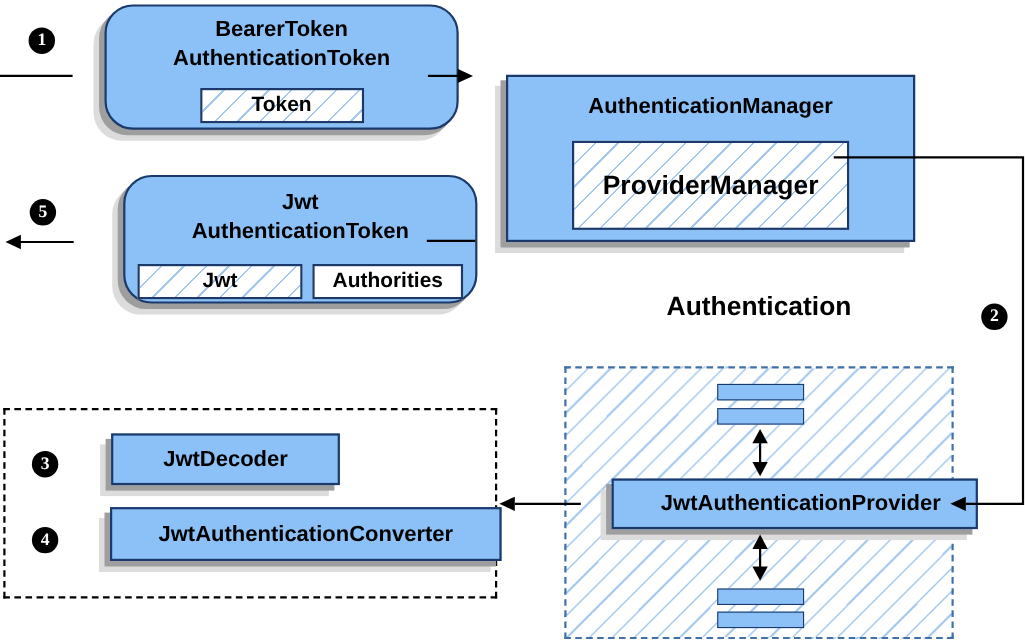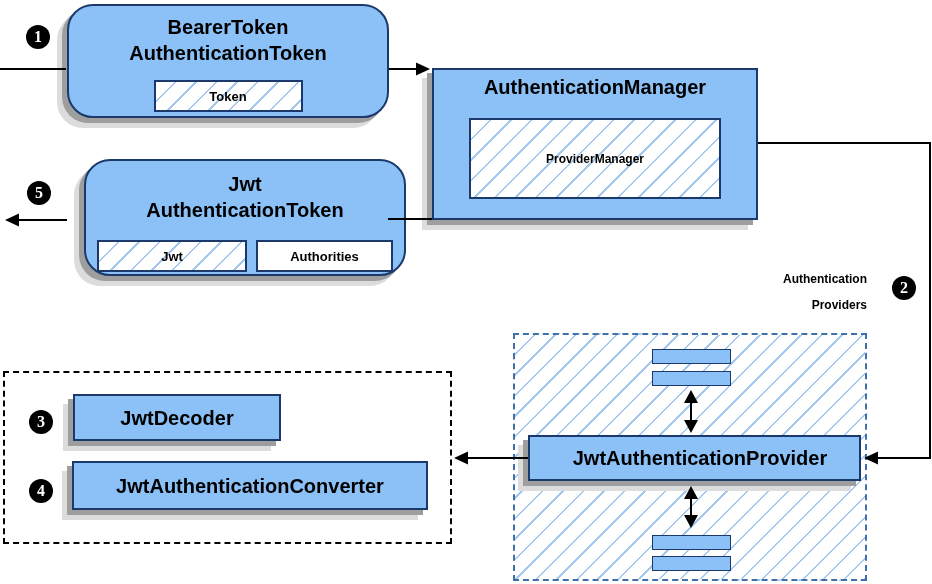--- a/index.html
+++ b/index.html
@@ -15,31 +15,31 @@
   .node {
     position:absolute;
     background:#8bc1f7;
     border:2px solid #1b3a6b;
     font-weight:bold;
     text-align:center;
     display:flex;
     flex-direction:column;
     align-items:center;
   }
-  .shadowed { box-shadow:-5px 5px 0 #9e9e9e, -10px 10px 0 #dcdcdc; }
+  .shadowed { box-shadow:-5px 5px 0 #9e9e9e, -10px 10px 0 #dcdcdc;margin-left:28px; }
   .rounded { border-radius:26px; }
   .node-title { font-size:20px; line-height:26px; font-weight:bold; }
   .chip {
     border:2px solid #1b3a6b;
     background:#ffffff;
     height:32px;
     display:flex;
     align-items:center;
     justify-content:center;
-    font-size:13px;
+    font-size:19px;
     font-weight:bold;
   }
   .hatch {
     background-color:#ffffff;
     background-image:repeating-linear-gradient(135deg,
       transparent 0, transparent 13px,
       #a3c7ee 13px, #a3c7ee 14.5px);
   }
 
   .providers-group {
@@ -54,22 +54,22 @@
     border:1.5px solid #1b3a6b;
   }
   .decoder-group {
     position:absolute;
     left:3px; top:371px; width:449px; height:173px;
     border:2px dashed #000000;
   }
   .providers-label {
     position:absolute;
     left:513px; top:266px; width:354px;
-    text-align:right;
-    font-size:12px; line-height:26px; font-weight:bold;
+    text-align:center;
+    font-size:24px; line-height:26px; font-weight:bold;
   }
   .badge {
     position:absolute;
     width:24px; height:24px;
     border-radius:50%;
     background:#000000;
     color:#ffffff;
     display:flex; align-items:center; justify-content:center;
     font-family:"Liberation Serif", serif;
     font-size:16px; font-weight:bold;
@@ -83,22 +83,22 @@
   .connectors line, .connectors polyline { stroke:#000; stroke-width:2; fill:none; }
   .connectors polygon { fill:#000; stroke:none; }
 
   
   #bearer-node  { left:67px;  top:4px;   width:322px; height:114px; padding-top:8px; }
   #bearer-chip  { width:149px; margin-top:14px; }
   #jwt-node     { left:84px;  top:159px; width:322px; height:117px; padding-top:10px; }
   .chip-row     { display:flex; gap:9px; margin-top:17px; }
   #jwt-chip        { width:150px; }
   #authorities-chip{ width:137px; }
-  #authmgr-node { left:432px; top:68px;  width:326px; height:152px; padding-top:4px; }
-  #providermgr-chip { width:252px; height:81px; margin-top:18px; font-size:12px; }
+  #authmgr-node { left:432px; top:68px;  width:372px; height:152px; padding-top:14px; }
+  #providermgr-chip { width:252px; height:81px; margin-top:18px; font-size:24px; }
   #provider-node  { left:528px; top:435px; width:333px; height:46px; justify-content:center; z-index:5;padding-left:11px; }
   #decoder-node   { left:73px;  top:394px; width:208px; height:47px; justify-content:center; }
   #converter-node { left:72px;  top:461px; width:356px; height:49px; justify-content:center; }
   #bar-1 { top:14px; }
   #bar-2 { top:36px; }
   #bar-3 { top:200px; }
   #bar-4 { top:221px; }
 </style>
 </head>
 <body>
@@ -107,21 +107,20 @@
 
   <div class="providers-group hatch">
     <div class="provider-bar" id="bar-1"></div>
     <div class="provider-bar" id="bar-2"></div>
     <div class="provider-bar" id="bar-3"></div>
     <div class="provider-bar" id="bar-4"></div>
   </div>
 
   <div class="providers-label">
     <div>Authentication</div>
-    <div>Providers</div>
   </div>
 
   <div class="decoder-group"></div>
 
   <div class="node rounded shadowed" id="bearer-node">
     <div class="node-title">
       <div>BearerToken</div>
       <div>AuthenticationToken</div>
     </div>
     <div class="chip hatch" id="bearer-chip">Token</div>

